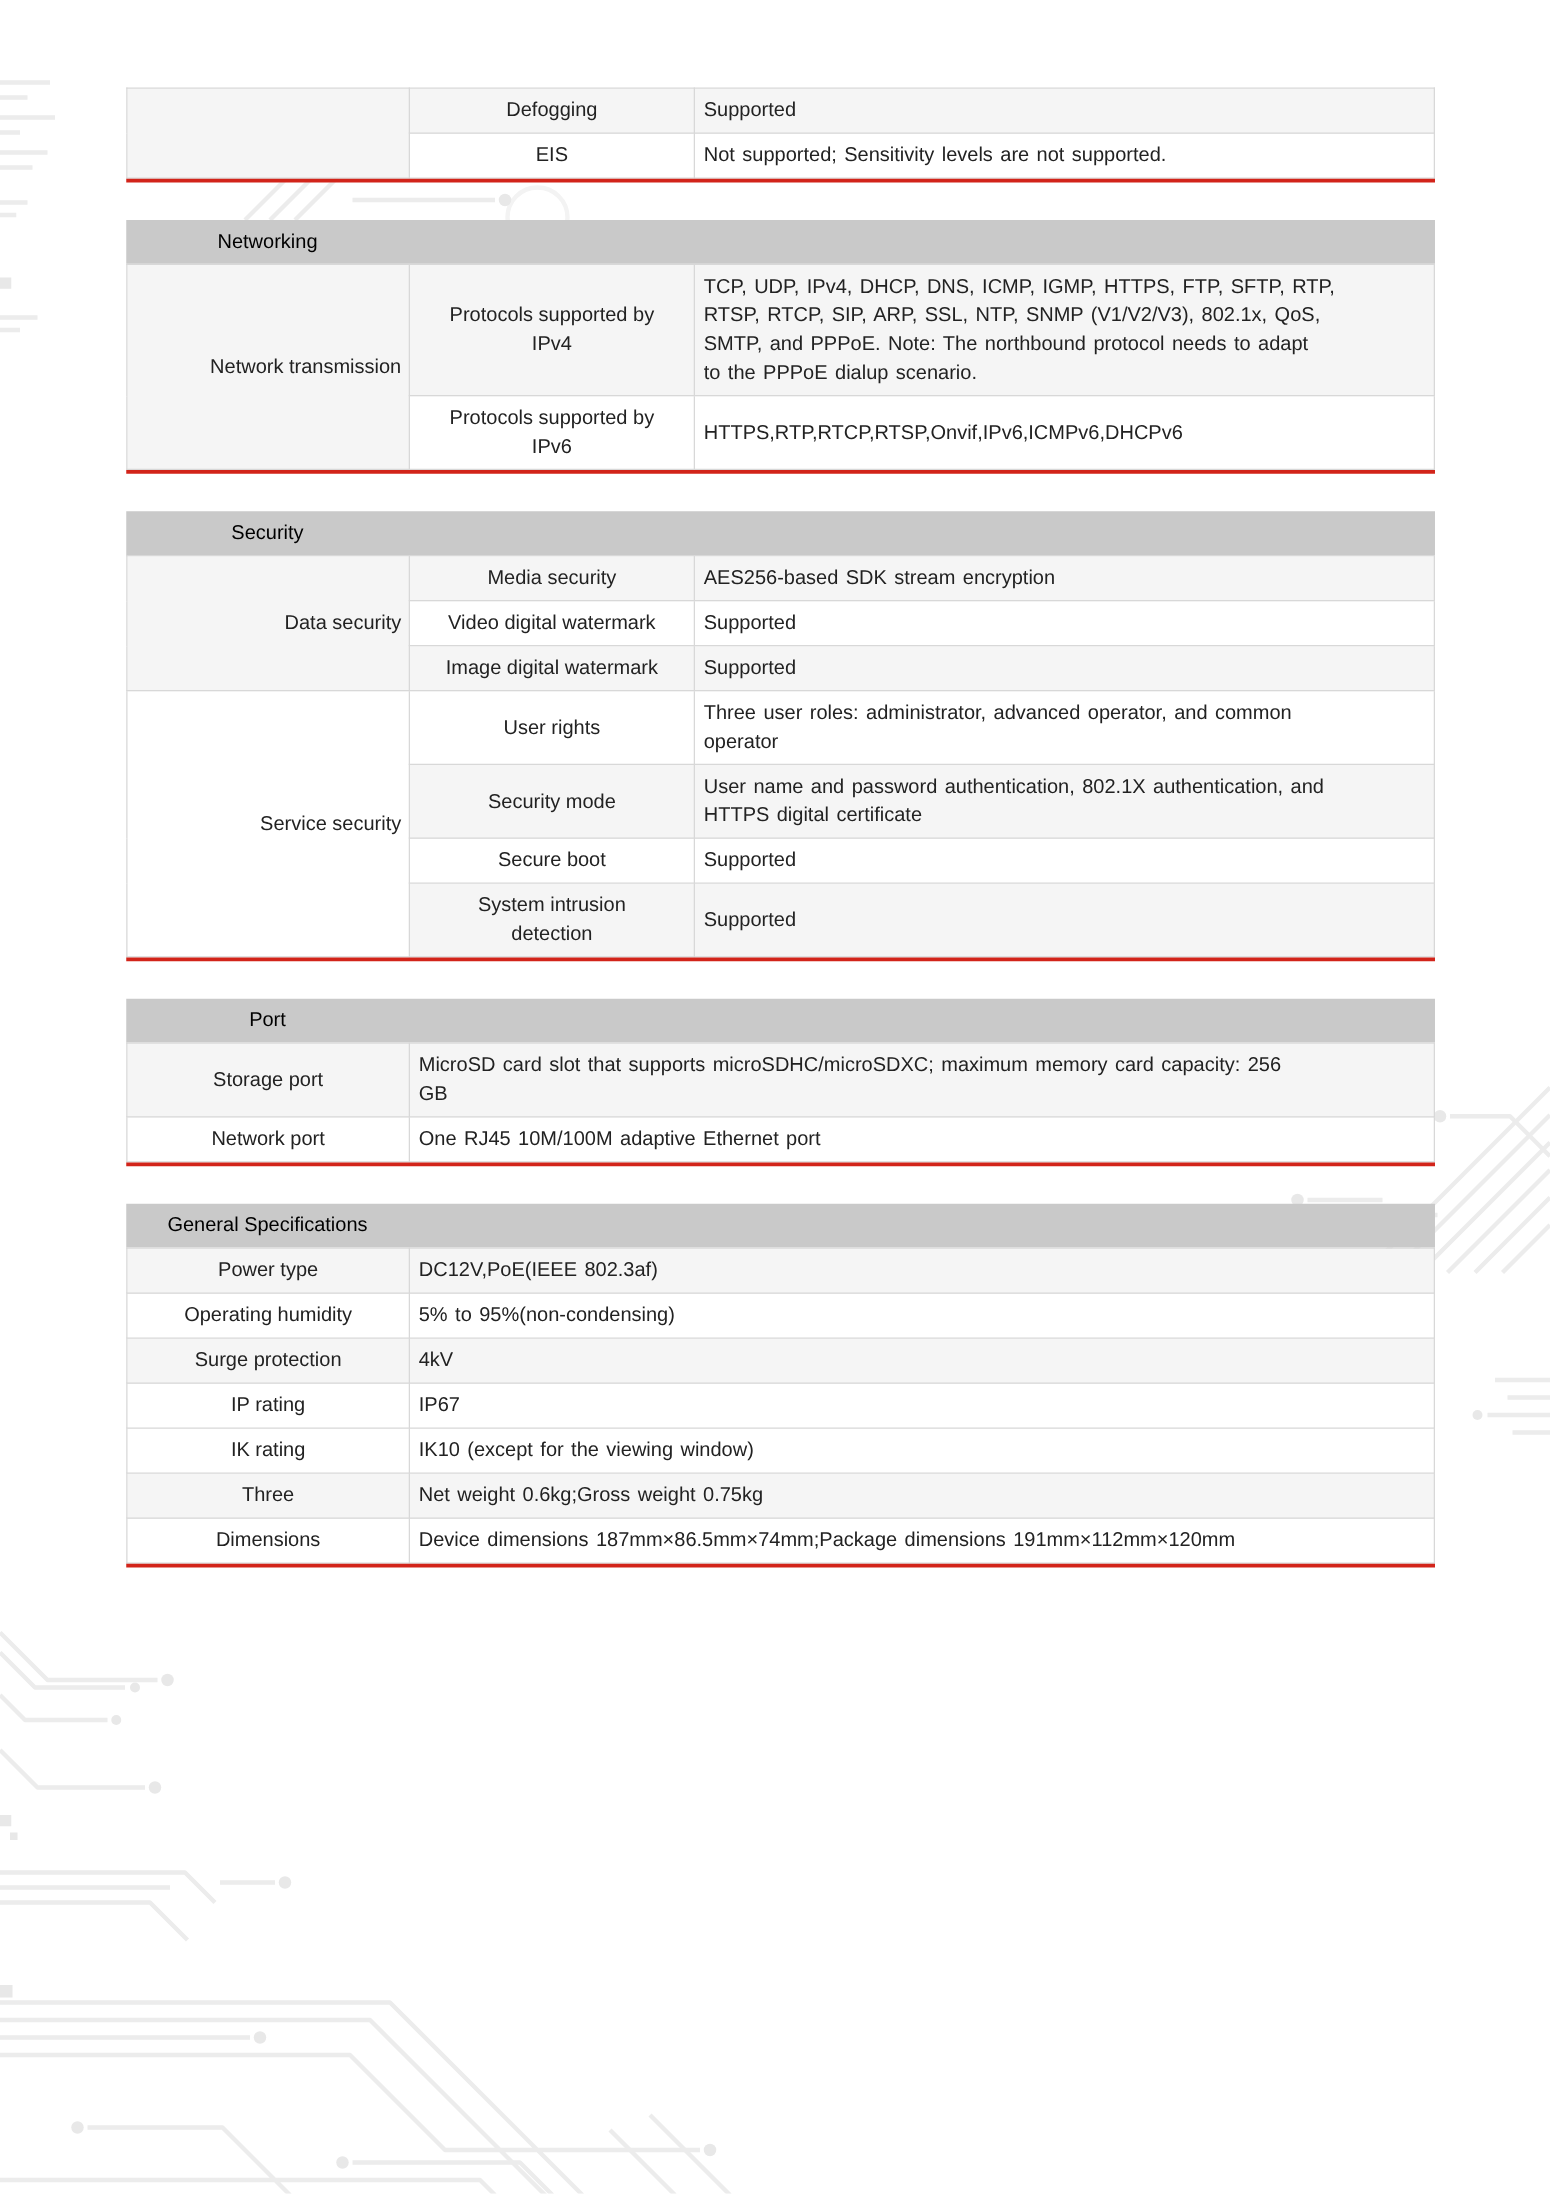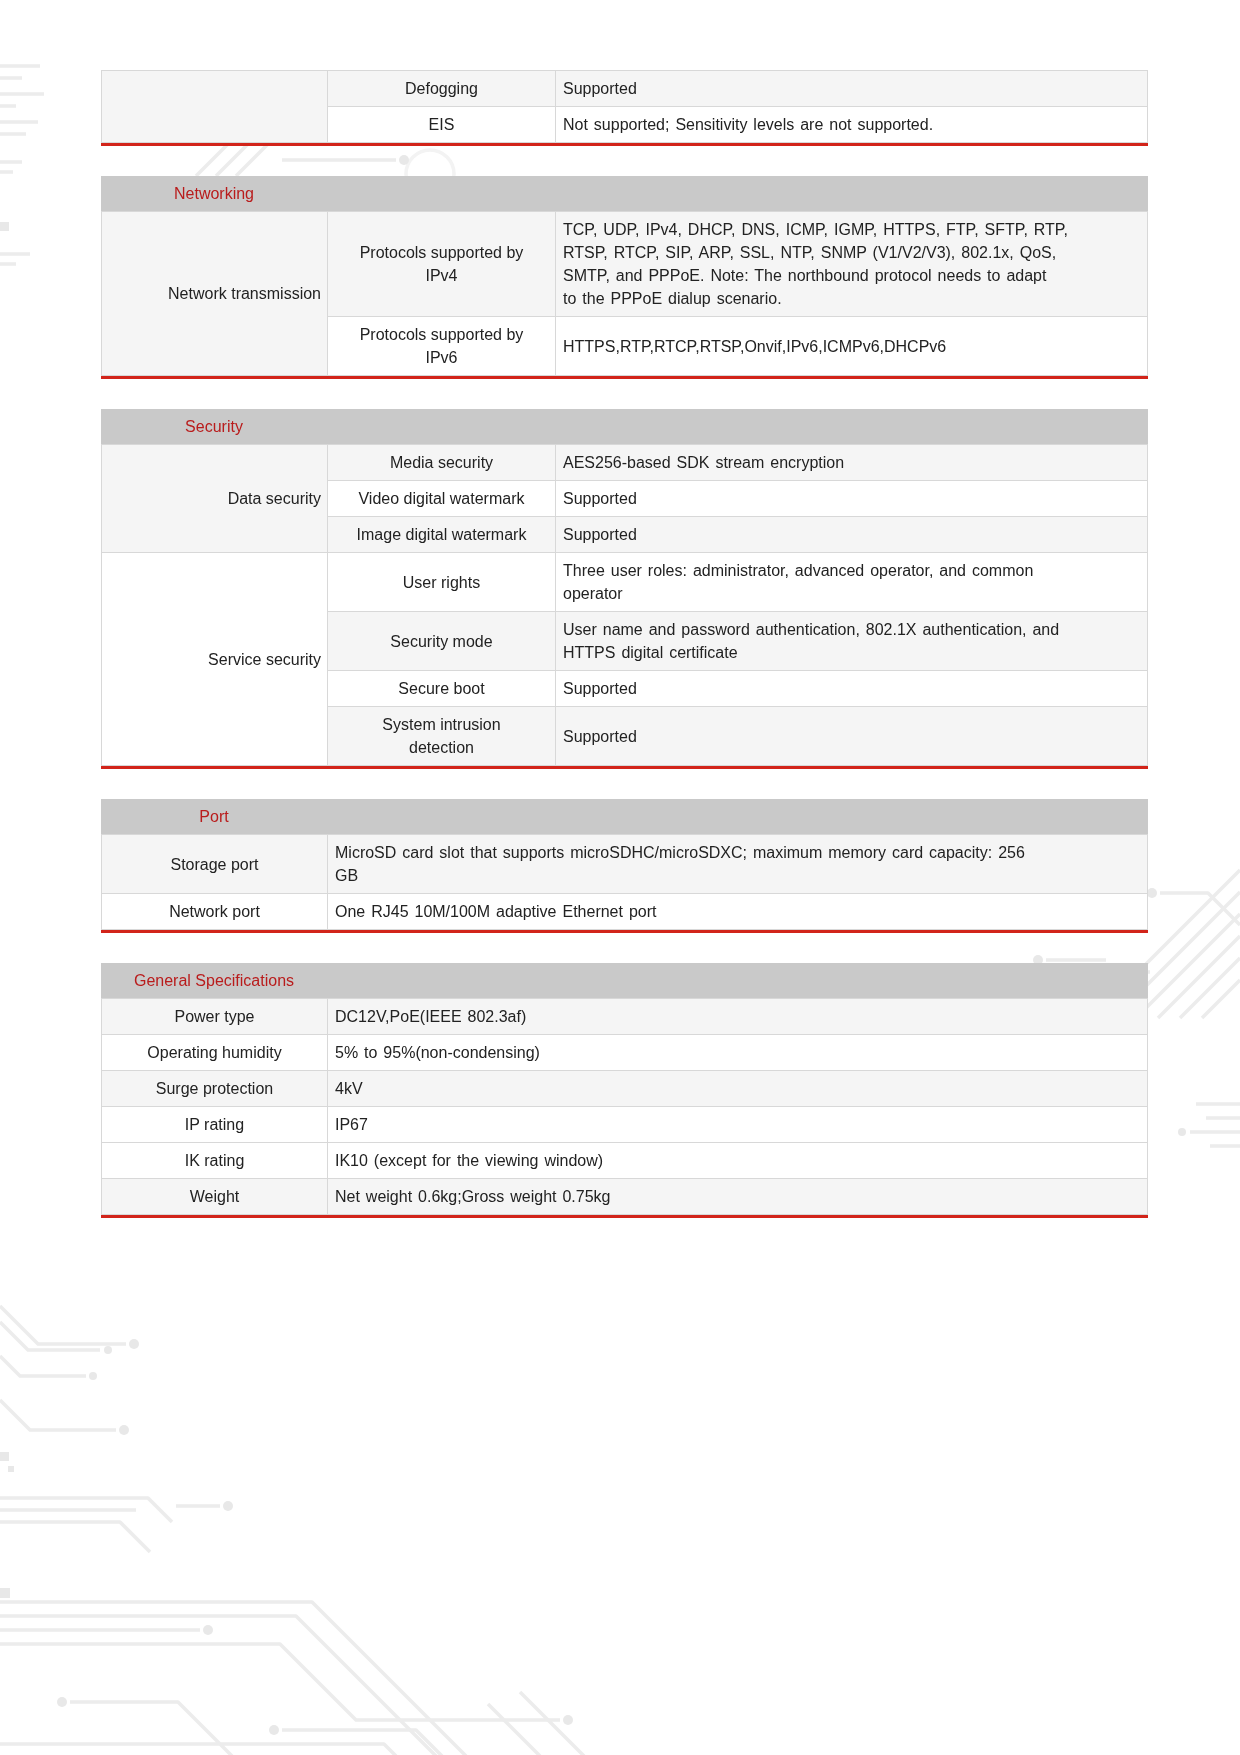--- a/index.html
+++ b/index.html
@@ -15,21 +15,21 @@
   .deco-svg{position:absolute;left:0;top:0;z-index:0;}
   .content{position:absolute;left:101px;top:70px;width:1047px;z-index:1;}
   .spec-section{margin:0 0 30px 0;}
   .band{
     height:35px;
     background:var(--section-header-bg,#c9c9c9);
     display:flex;align-items:center;
   }
   .band-label{
     display:inline-block;width:226px;
-    text-align:center;font-size:16px;color:#b91c1c;
+    text-align:center;font-size:16px;color:#000000;
     white-space:pre-line;
   }
   table.spec{
     width:1047px;table-layout:fixed;border-collapse:collapse;
     background:transparent;
   }
   table.spec td{
     border:1px solid var(--table-border,#d8d8d8);
     font-size:16px;line-height:23px;height:23px;
     vertical-align:middle;
@@ -249,21 +249,25 @@
             </tr>
             <tr>
               <td class="label-cell">IP rating</td>
               <td class="value-cell">IP67</td>
             </tr>
             <tr>
               <td class="label-cell">IK rating</td>
               <td class="value-cell">IK10 (except for the viewing window)</td>
             </tr>
             <tr class="alt">
-              <td class="label-cell">Weight</td>
+              <td class="label-cell">Three</td>
               <td class="value-cell">Net weight 0.6kg;Gross weight 0.75kg</td>
+            </tr>
+            <tr>
+              <td class="label-cell">Dimensions</td>
+              <td class="value-cell">Device dimensions 187mm×86.5mm×74mm;Package dimensions 191mm×112mm×120mm</td>
             </tr>
           </tbody>
         </table>
         <div class="redline"></div>
       </section>
     </main>
 </div>
 
 </body></html>

